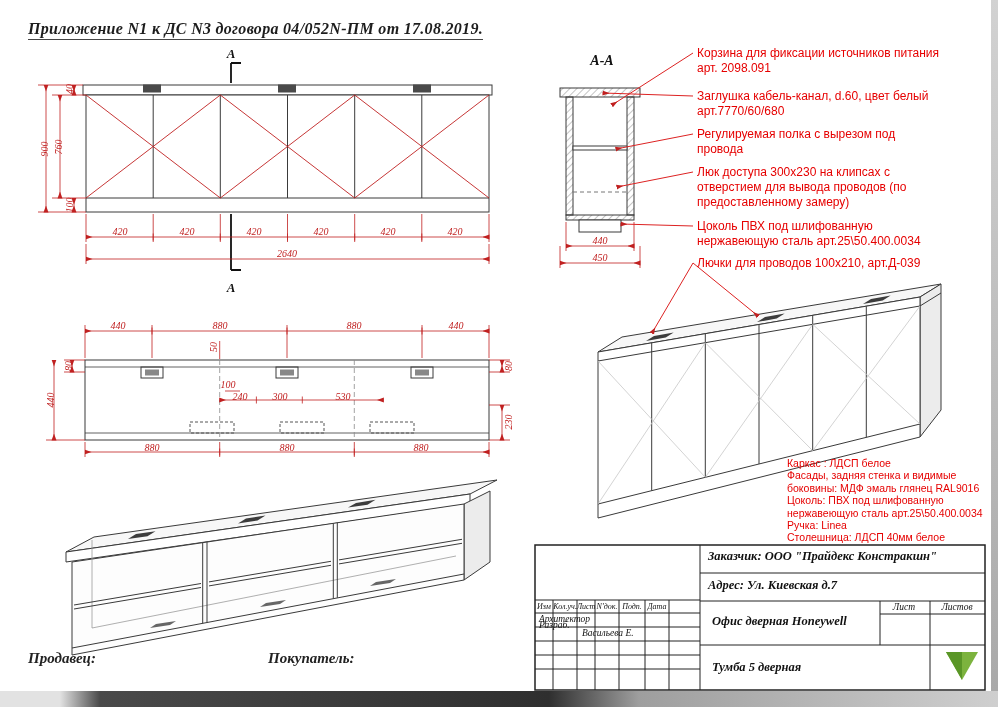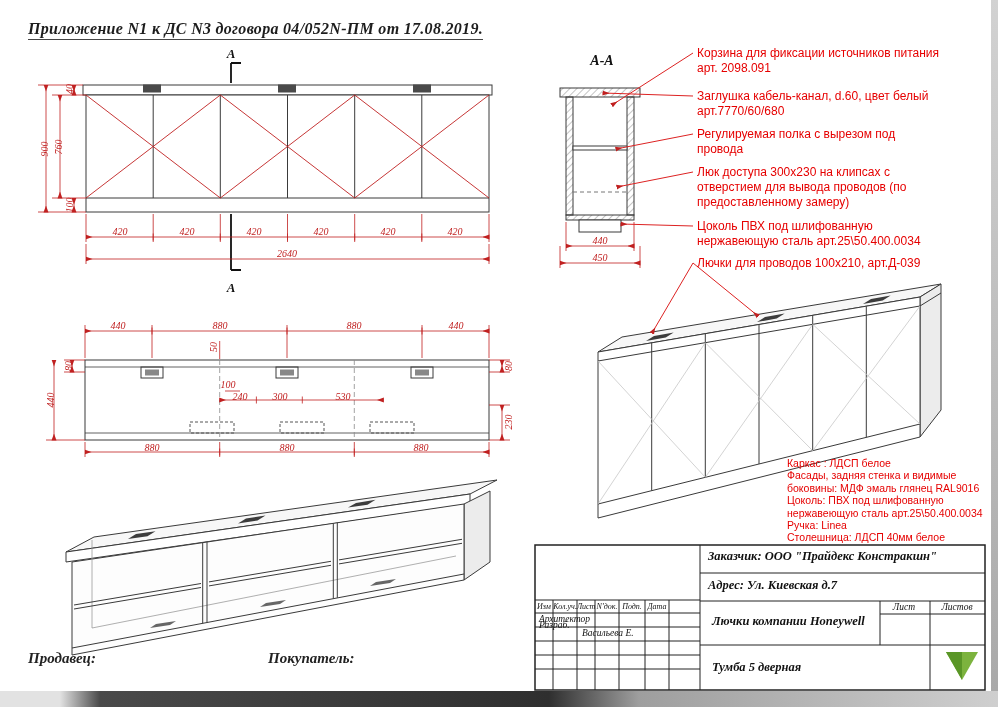--- a/index.html
+++ b/index.html
@@ -221,21 +221,21 @@
   <span>Фасады, задняя стенка и видимые</span>
   <span>боковины: МДФ эмаль глянец RAL9016</span>
   <span>Цоколь: ПВХ  под шлифованную</span>
   <span>нержавеющую сталь арт.25\50.400.0034</span>
   <span>Ручка: Linea</span>
   <span>Столешница: ЛДСП 40мм белое</span>
 </div>
 
 <span class="tb" style="left:708px;top:549px">Заказчик: ООО "Прайдекс Констракшн"</span>
 <span class="tb" style="left:708px;top:578px">Адрес: Ул. Киевская д.7</span>
-<span class="tb" style="left:712px;top:614px">Лючки компании Honeywell</span>
+<span class="tb" style="left:712px;top:614px">Офис дверная Honeywell</span>
 <span class="tb" style="left:712px;top:660px">Тумба 5 дверная</span>
 <span class="tbc" style="left:904px;top:607px">Лист</span>
 <span class="tbc" style="left:957px;top:607px">Листов</span>
 <span class="tbg" style="left:544px;top:606px">Изм</span>
 <span class="tbg" style="left:565px;top:606px">Кол.уч.</span>
 <span class="tbg" style="left:586px;top:606px">Лист</span>
 <span class="tbg" style="left:607px;top:606px">N'док.</span>
 <span class="tbg" style="left:632px;top:606px">Подп.</span>
 <span class="tbg" style="left:657px;top:606px">Дата</span>
 <span class="tbs" style="left:539px;top:614px">Архитектор</span>

